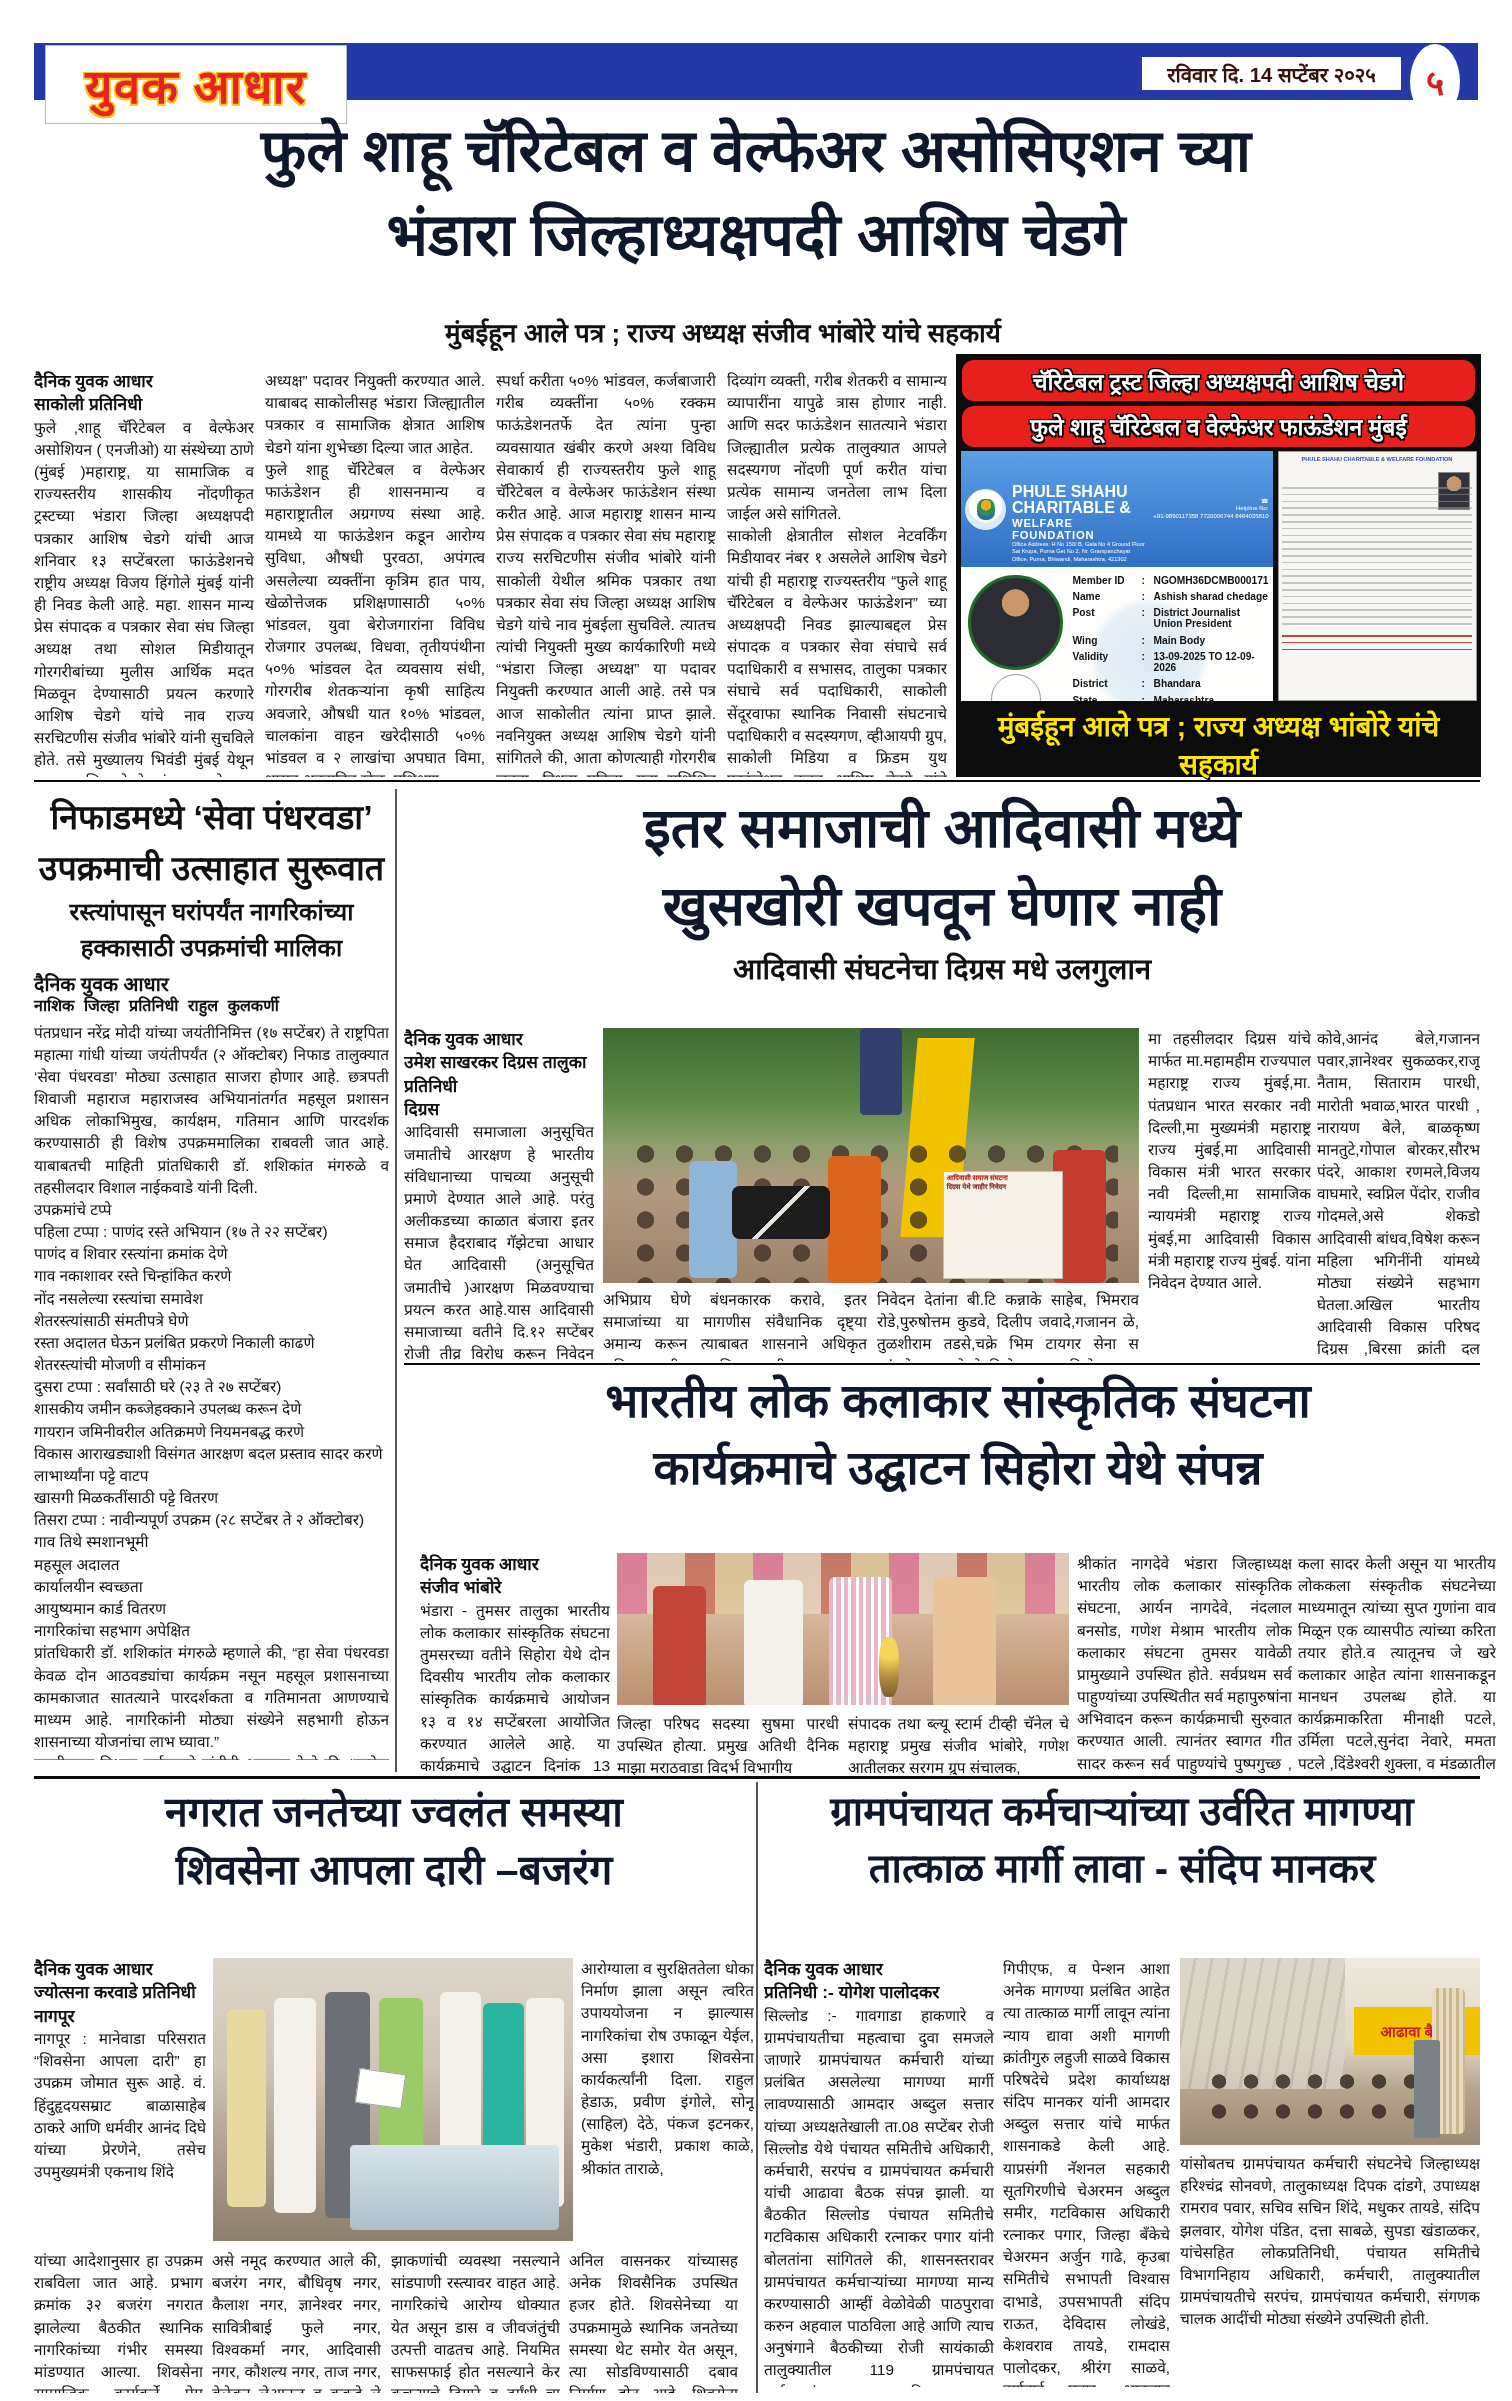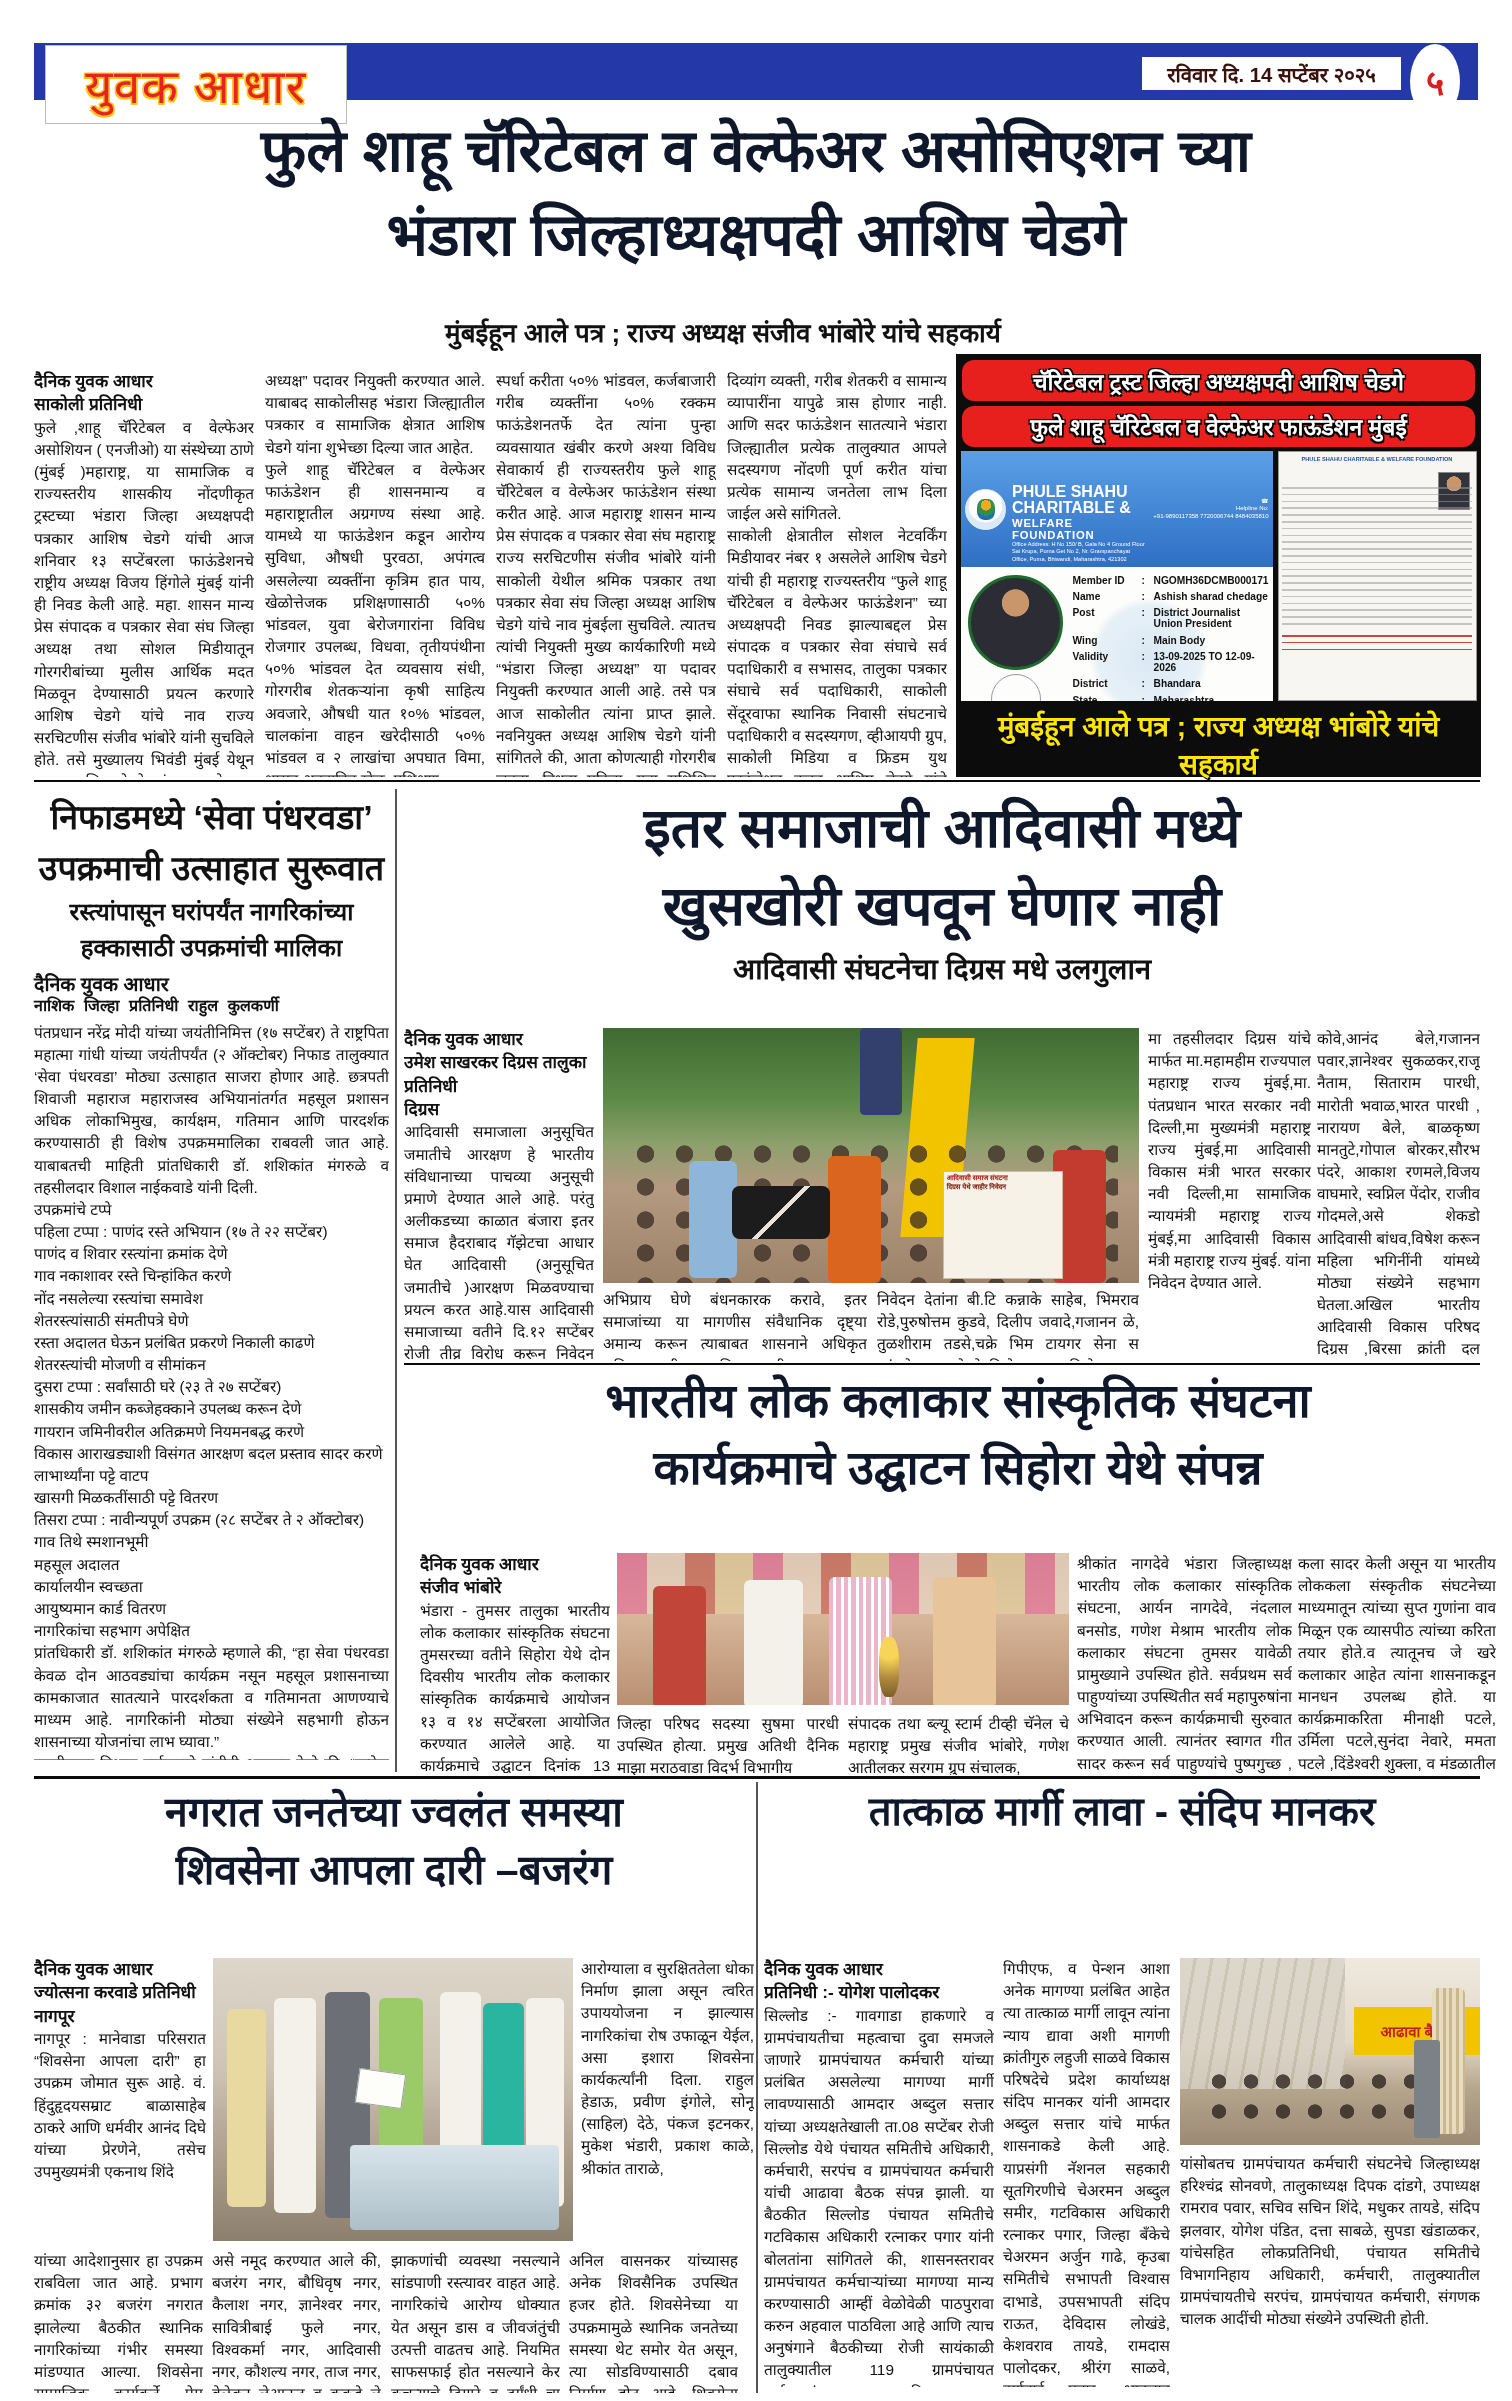--- a/index.html
+++ b/index.html
@@ -3,21 +3,21 @@
 <meta charset="utf-8">
 <style>
   html,body{margin:0;padding:0;background:#e8e8e8;}
   #page{position:relative;width:1512px;height:2401px;background:#ffffff;overflow:hidden;
         font-family:"Liberation Sans",sans-serif;color:#111;}
   .abs{position:absolute;}
   
   .topbar{left:34px;top:43px;width:1444px;height:57px;background:#2438a8;}
   .masthead-box{left:45px;top:45px;width:300px;height:77px;background:#fff;border:0.8px solid #bbb;
     display:flex;align-items:center;justify-content:center;}
-  .masthead-text{font-size:47px;font-weight:400;color:#e8231f;letter-spacing:1.5px;
+  .masthead-text{font-size:47px;font-weight:700;color:#e8231f;letter-spacing:1.5px;
     text-shadow:1.5px 1.5px 0 #f6c51d,-1.5px -1.5px 0 #f6c51d,1.5px -1.5px 0 #f6c51d,-1.5px 1.5px 0 #f6c51d;}
   .date-box{left:1142px;top:57px;width:259px;height:33px;background:#fff;display:flex;align-items:center;justify-content:center;
     font-size:20.3px;font-weight:bold;color:#38100e;}
   .page-oval{left:1410px;top:44px;width:50px;height:75px;background:#fff;border-radius:50%;
     display:flex;align-items:center;justify-content:center;font-size:35px;font-weight:900;color:#d81e1e;}
   
   .hl{font-weight:900;text-align:center;color:#0f172a;line-height:1.42;}
   .a1h{left:45px;top:110px;width:1422px;font-size:59px;}
   .a1sub{left:226px;top:314px;width:994px;font-size:26px;font-weight:bold;text-align:center;}
   
@@ -321,20 +321,21 @@
 
     <div class="abs col" style="left:0;top:467px;width:169px;height:143px;">यांच्या आदेशानुसार हा उपक्रम राबविला जात आहे. प्रभाग क्रमांक ३२ बजरंग नगरात झालेल्या बैठकीत स्थानिक नागरिकांच्या गंभीर समस्या मांडण्यात आल्या. शिवसेना सामाजिक कार्यकर्ते प्रेम (हितेश) मुंदाफळे यांच्या नेतृत्वात कार्यकर्त्यांच्या शिष्टमंडळाने मनपा हनुमान नगर झोन क्र. ३ चे सहआयुक्त नरेंद्र बावनकर यांना सविस्तर निवेदन सादर केले. निवेदनात</div>
     <div class="abs col" style="left:178px;top:467px;width:169px;height:143px;">असे नमूद करण्यात आले की, बजरंग नगर, बौधिवृष नगर, कैलाश नगर, ज्ञानेश्वर नगर, सावित्रीबाई फुले नगर, विश्वकर्मा नगर, आदिवासी नगर, कौशल्य नगर, ताज नगर, वेळेकर लेआऊट व कुकडे ले आऊट या भागातील रस्त्यांची स्थिती अतिशय दयनीय आहे. गल्ली क्र.१ ते १७ मध्ये रस्त्यांचे डांबरीकरण न झाल्याने खड्डेमय रस्त्यांमुळे अपघातांचा धोका वाढला आहे. नाल्यांचे खोलीकरण व</div>
     <div class="abs col prelines" style="left:357px;top:467px;width:169px;height:143px;">झाकणांची व्यवस्था नसल्याने सांडपाणी रस्त्यावर वाहत आहे. नागरिकांचे आरोग्य धोक्यात येत असून डास व जीवजंतुंची उत्पत्ती वाढतच आहे. नियमित साफसफाई होत नसल्याने केर कचऱ्याचे ढिगारे व दुर्गंधी चा त्रास नागरिकांना त्रासदायक ठरत आहेत. बजरंग नगरातील उद्यानच गायब झाल्याने लहान मुलं व ज्येष्ठ नागरिक गार्डनपासून आज पर्यंत देखिल वंचितच आहेत.
 दक्षिण नागपूरातील लोकांच्या</div>
     <div class="abs col" style="left:535px;top:467px;width:169px;height:143px;">अनिल वासनकर यांच्यासह अनेक शिवसैनिक उपस्थित हजर होते. शिवसेनेच्या या उपक्रमामुळे स्थानिक जनतेच्या समस्या थेट समोर येत असून, त्या सोडविण्यासाठी दबाव निर्माण होत आहे. शिवसेना आपला दारी हा उपक्रम घरोघरी राबवित लोकांच्या समस्या जाणून घेत आहे सरकारने आता तरी जागे व्हा आणि ह्या सर्वसमस्याचे पालन करा अशी मागणी केली आहे.</div>
   </div>
 
   <div class="abs" style="left:764px;top:1783px;width:716px;height:610px;">
     <div class="hl a6h" style="width:716px;">
+      <div>ग्रामपंचायत कर्मचाऱ्यांच्या उर्वरित मागण्या</div>
       <div>तात्काळ मार्गी लावा - संदिप मानकर</div>
     </div>
     <div class="abs col" style="left:0;top:175px;width:230px;height:429px;">
       <div class="byline">दैनिक युवक आधार</div>
       <div class="byline">प्रतिनिधी :- योगेश पालोदकर</div>
       <span>सिल्लोड :- गावगाडा हाकणारे व ग्रामपंचायतीचा महत्वाचा दुवा समजले जाणारे ग्रामपंचायत कर्मचारी यांच्या प्रलंबित असलेल्या मागण्या मार्गी लावण्यासाठी आमदार अब्दुल सत्तार यांच्या अध्यक्षतेखाली ता.08 सप्टेंबर रोजी सिल्लोड येथे पंचायत समितीचे अधिकारी, कर्मचारी, सरपंच व ग्रामपंचायत कर्मचारी यांची आढावा बैठक संपन्न झाली. या बैठकीत सिल्लोड पंचायत समितीचे गटविकास अधिकारी रत्नाकर पगार यांनी बोलतांना सांगितले की, शासनस्तरावर ग्रामपंचायत कर्मचाऱ्यांच्या मागण्या मान्य करण्यासाठी आम्हीं वेळोवेळी पाठपुरावा करुन अहवाल पाठविला आहे आणि त्याच अनुषंगाने बैठकीच्या रोजी सायंकाळी तालुक्यातील 119 ग्रामपंचायत कर्मचाऱ्यांच्या खात्यात पहिल्या टप्प्यात मार्च व एप्रिल या दोन महिन्यांचे एकूण 34 लाख 34 हजार 886 रुपये थकित वेतन जमा करण्यांत आले. मात्र वेतनासोबतच ग्रामपंचायत कर्मचाऱ्यांच्या वसुलीची सक्ती,</span>
     </div>
     <div class="abs col" style="left:239px;top:175px;width:167px;height:429px;">गिपीएफ, व पेन्शन आशा अनेक मागण्या प्रलंबित आहेत त्या तात्काळ मार्गी लावून त्यांना न्याय द्यावा अशी मागणी क्रांतीगुरु लहुजी साळवे विकास परिषदेचे प्रदेश कार्याध्यक्ष संदिप मानकर यांनी आमदार अब्दुल सत्तार यांचे मार्फत शासनाकडे केली आहे.    याप्रसंगी नॅशनल सहकारी सूतगिरणीचे चेअरमन अब्दुल समीर, गटविकास अधिकारी रत्नाकर पगार, जिल्हा बँकेचे चेअरमन अर्जुन गाढे, कृउबा समितीचे सभापती विश्वास दाभाडे, उपसभापती संदिप राऊत, देविदास लोखंडे, केशवराव तायडे, रामदास पालोदकर, श्रीरंग साळवे, दुर्गाताई पवार, भाऊराव लोखंडे, संजय डमाळे, मारोती वराडे, सुदर्शन अग्रवाल, प्रशांत क्षीरसागर, किशोर अग्रवाल, गटशिक्षणाधिकारी अनिल पवार, विस्तार अधिकारी साहेबराव शेळके, दीपक गावंडे</div>
     <div class="abs photo" style="left:416px;top:175px;width:300px;height:187px;
          background:linear-gradient(180deg,#efe9de 0%,#e2d8c8 45%,#b5a58d 70%,#9c8a74 100%);">

